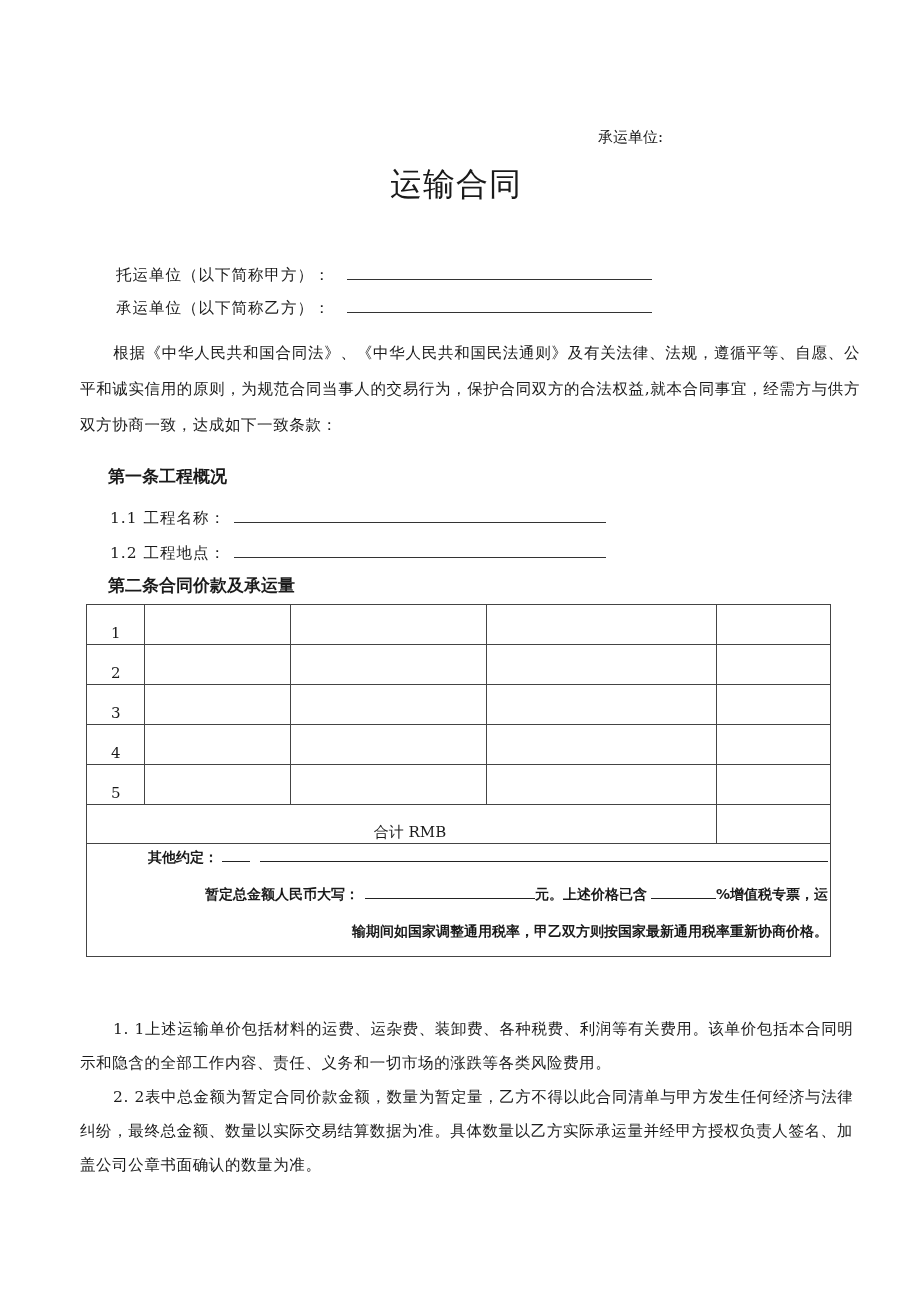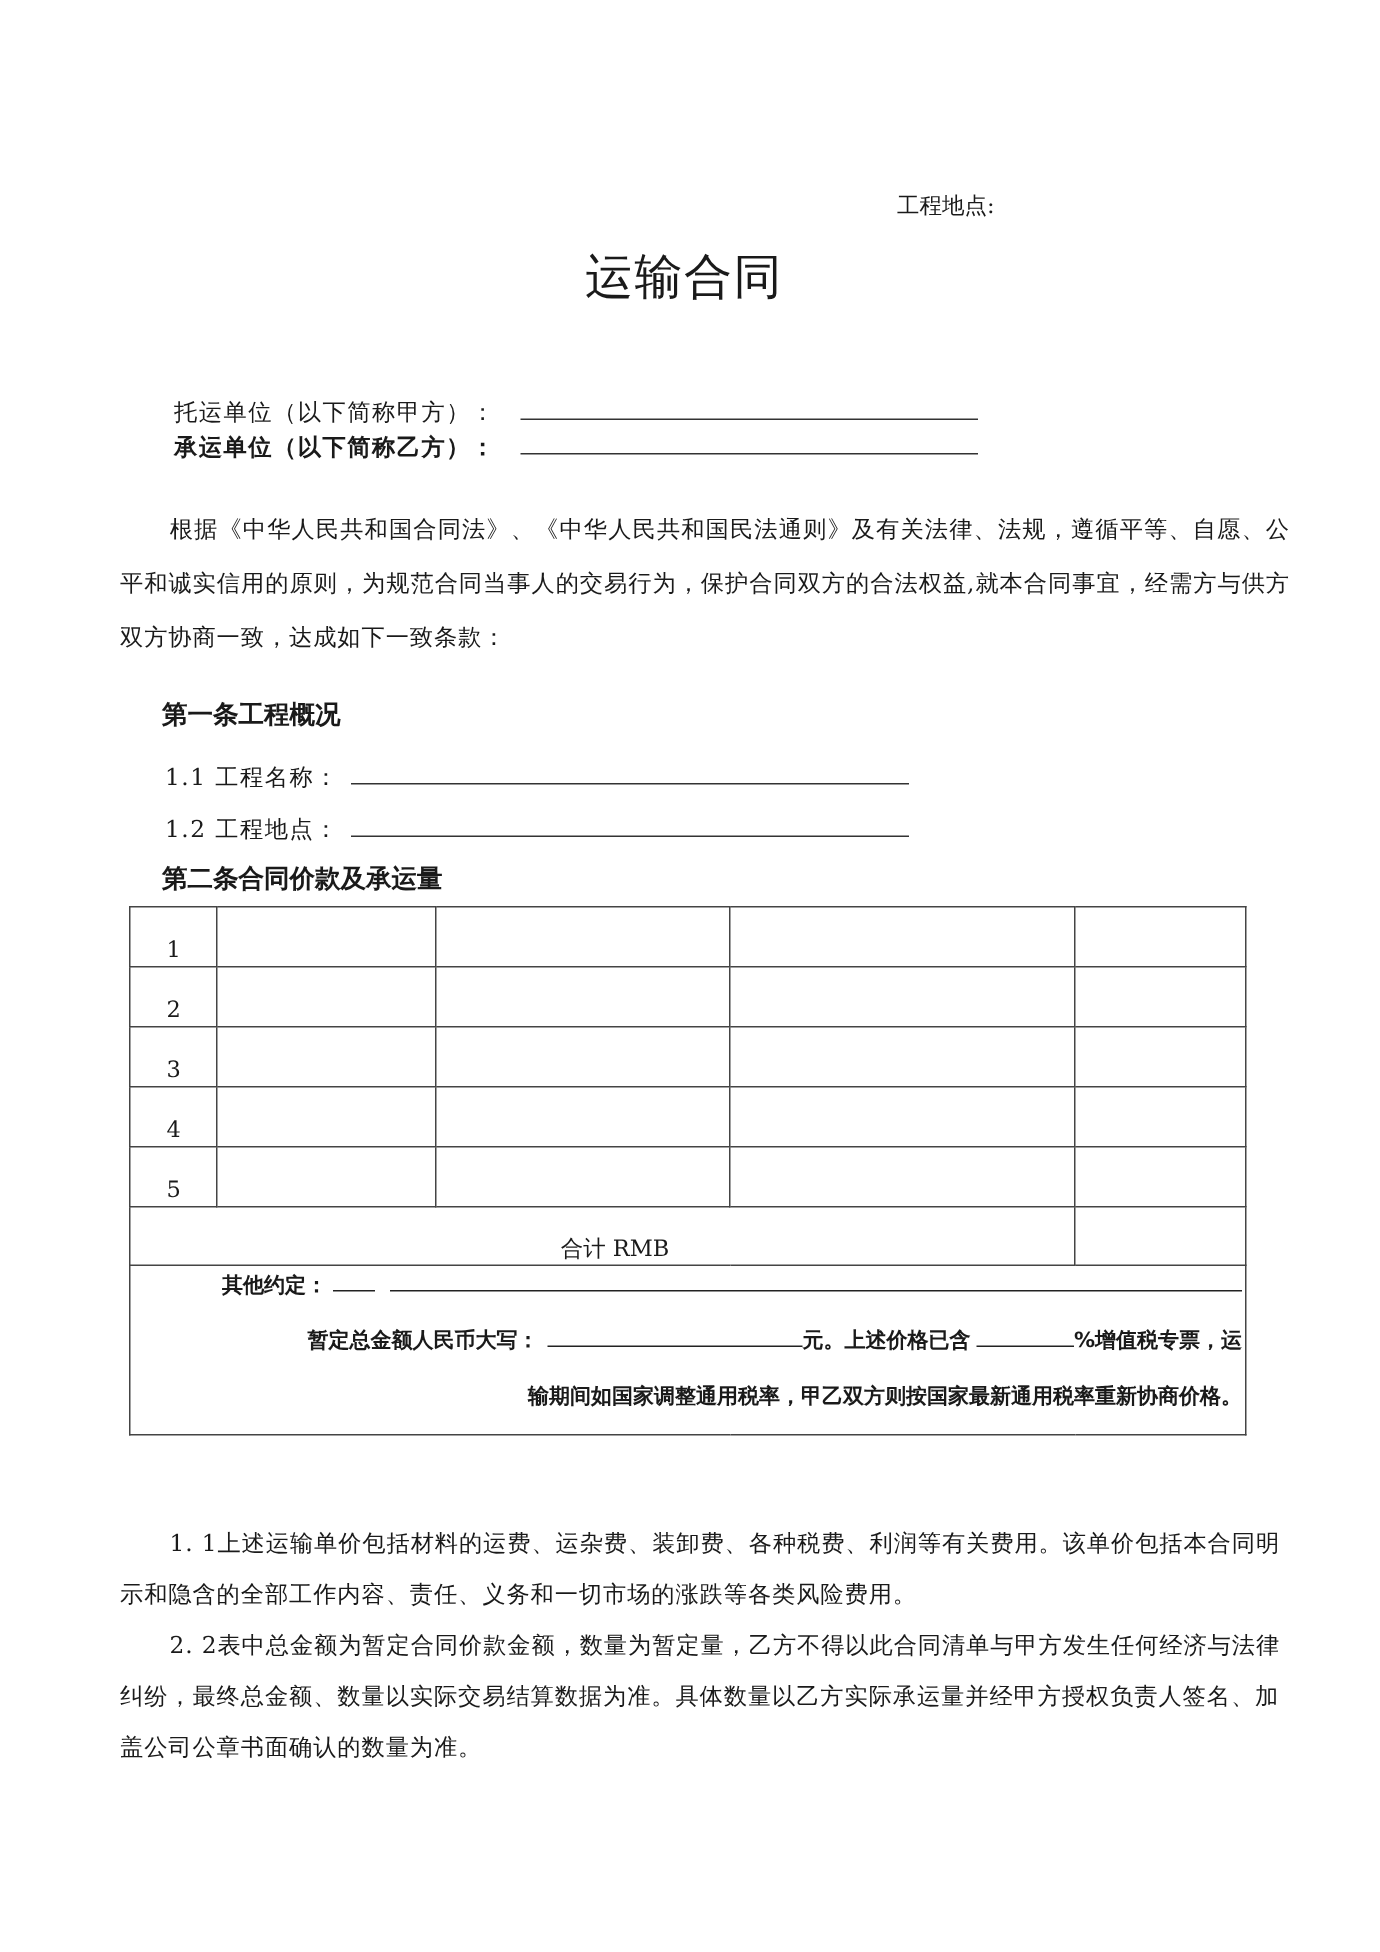--- a/index.html
+++ b/index.html
@@ -30,27 +30,27 @@
   table.price tr.data td.seq { text-align: left; padding-left: 24px; padding-bottom: 2px; }
   table.price tr.total td { height: 37px; vertical-align: bottom; padding-bottom: 1px; padding-left: 17px; }
   table.price tr.notes td { text-align: right; vertical-align: top; font-family: "DejaVu Sans", "Liberation Sans", sans-serif; font-weight: bold; font-size: 14px; padding: 0 2px; height: 112px; }
   .notes-line { height: 37px; line-height: 26px; }
   .u { display: inline-block; border-bottom: 1.5px solid #222; height: 16px; vertical-align: baseline; }
   .foot { left: 80px; width: 780px; font-size: 15.5px; line-height: 34px; white-space: normal; letter-spacing: 0.6px; }
 </style>
 </head>
 <body>
 
-<div class="abs contract-no">工程地点:</div>
+<div class="abs contract-no">承运单位:</div>
 <div class="abs title">运输合同</div>
 
 <div class="abs party" style="top:265px;">
   <span>托运单位（以下简称甲方）：</span><span class="blank"></span>
 </div>
-<div class="abs party" style="top:288px;font-weight:bold;">
+<div class="abs party" style="top:298px;">
   <span>承运单位（以下简称乙方）：</span><span class="blank"></span>
 </div>
 
 <div class="abs para" style="top:335px;"><span class="indent"></span><span>根据《中华人民共和国合同法》、《中华人民共和国民法通则》及有关法律、法规，遵循平等、自愿、公平和诚实信用的原则，为规范合同当事人的交易行为，保护合同双方的合法权益,就本合同事宜，经需方与供方双方协商一致，达成如下一致条款：</span></div>
 
 <div class="abs heading" style="top:465px;">第一条工程概况</div>
 <div class="abs subitem" style="top:508px;">
   <span>1.1  工程名称：</span><span class="blank"></span>
 </div>
 <div class="abs subitem" style="top:543px;">

